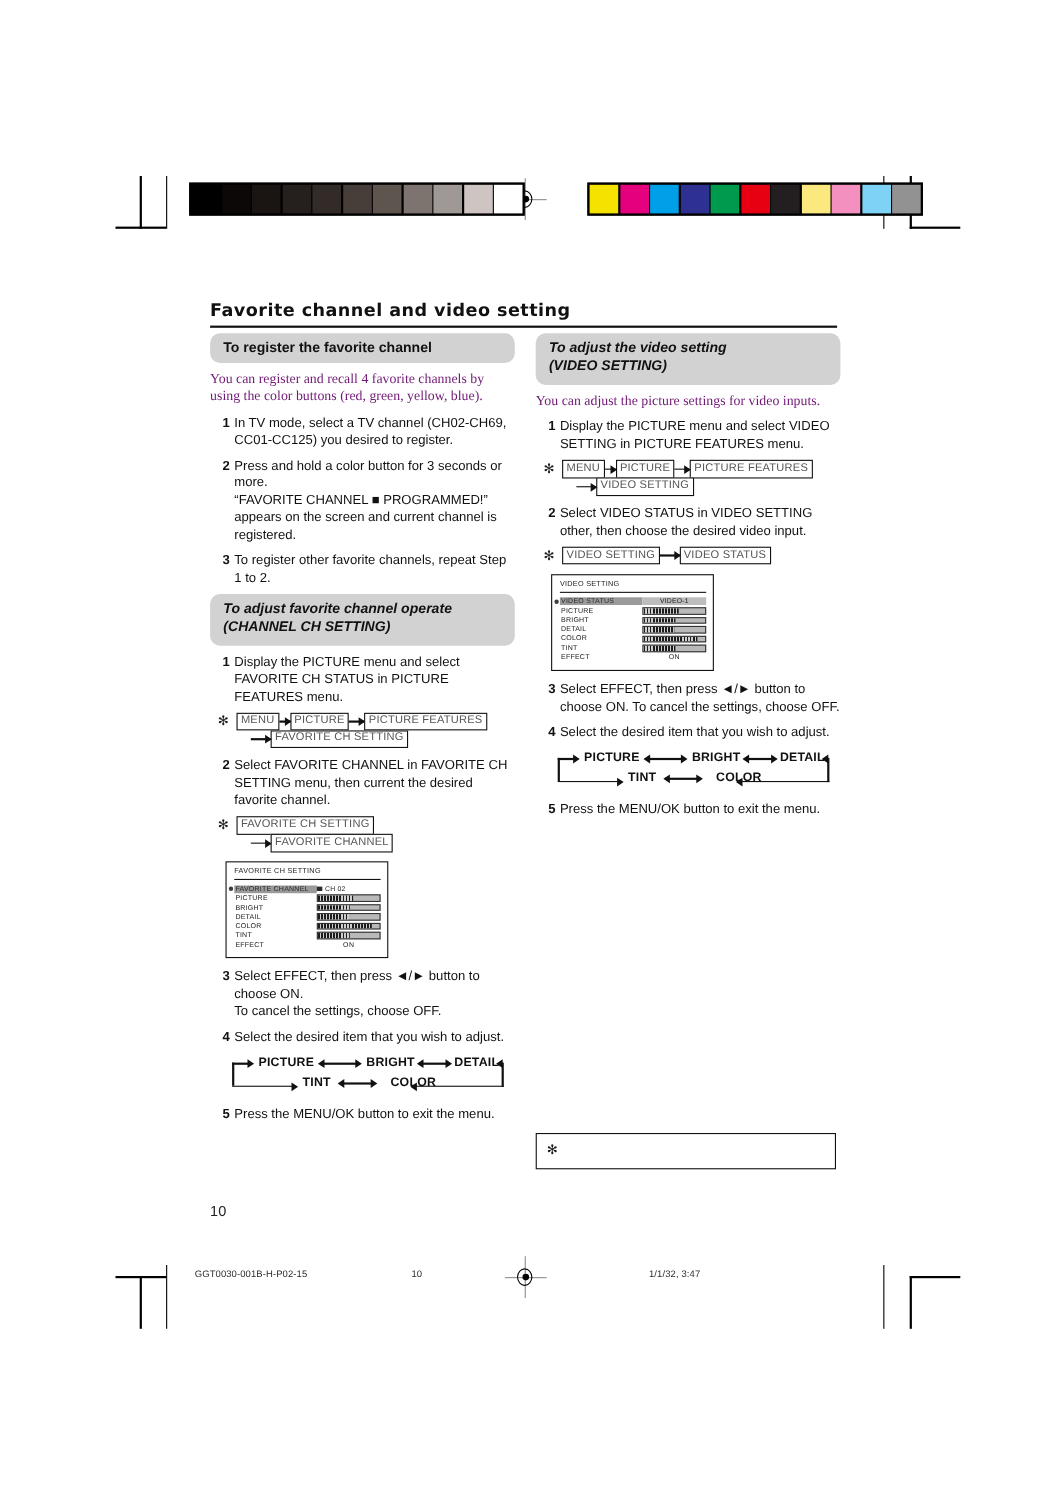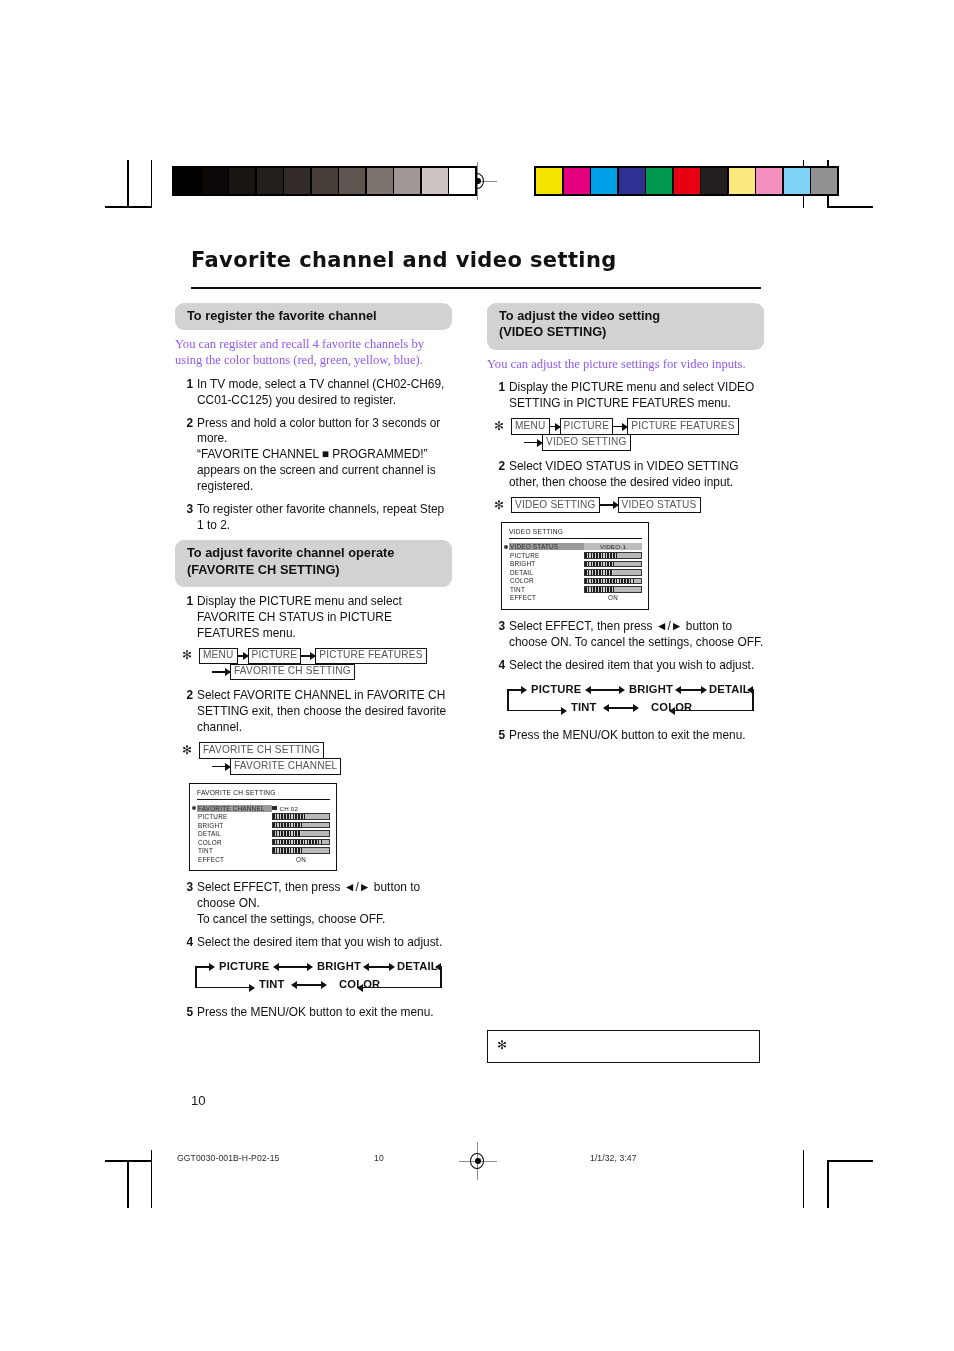--- a/index.html
+++ b/index.html
@@ -69,60 +69,60 @@
   .bar-wrap .sw {
     width: 26px;
     height: 26px;
   }
   .bar-wrap .sw + .sw { margin-left: 1.5px; }
 
   
   .headline {
     position: absolute;
     left: 191px;
-    top: 248px;
+    top: 272px;
     width: 570px;
     font-family: "DejaVu Sans", sans-serif;
     font-weight: bold;
-    font-size: 21px;
+    font-size: 16px;
     letter-spacing: 0.4px;
     color: #111;
-    padding-bottom: 15px;
+    padding-bottom: 5px;
     border-bottom: 2.6px solid #111;
   }
 
   
   .col {
     position: absolute;
     width: 277px;
   }
-  .col-left  { left: 175px; top: 303px; }
+  .col-left  { left: 191px; top: 303px; }
   .col-right { left: 487px; top: 303px; }
 
   
   .sec-head {
     background: #d2d2d2;
     border-radius: 9px;
     padding: 5px 10px 6px 12px;
     font-family: "Liberation Sans", sans-serif;
     font-weight: bold;
     font-size: 12.8px;
     line-height: 1.27;
     color: #111;
     margin-bottom: 7px;
   }
-  .sec-head.tall { padding-bottom: 9px; }
+  .sec-head.tall { padding-bottom: 9px; font-style: italic; }
 
   
   .body-serif {
     font-family: "Liberation Serif", serif;
     font-size: 12.6px;
     line-height: 1.26;
     margin: 0 0 8px 0;
-    color: #8b5cf6;
+    color: #701a75;
   }
 
   
   .step {
     display: flex;
     margin: 0 0 7px 0;
     font-family: "Liberation Sans", sans-serif;
     font-size: 11.9px;
     line-height: 1.33;
     color: #111;
@@ -423,21 +423,21 @@
 appears on the screen and current channel is registered.</div>
     </div>
     <div class="step pad-l">
       <div class="num">3</div>
       <div class="txt">To register other favorite channels, repeat Step 1 to 2.</div>
     </div>
 
 
     <div class="sec-head tall">
       <div>To adjust favorite channel operate</div>
-      <div>(FAVORITE CH SETTING)</div>
+      <div>(CHANNEL CH SETTING)</div>
     </div>
 
 
     <div class="step pad-l">
       <div class="num">1</div>
       <div class="txt">Display the PICTURE menu and select FAVORITE CH STATUS in PICTURE FEATURES menu.</div>
     </div>
 
     <div class="path">
       <span class="aster">✻</span>
@@ -449,21 +449,21 @@
         <span class="chip">PICTURE FEATURES</span>
       </div>
       <div class="path-row indent">
         <span class="elbow"></span>
         <span class="chip">FAVORITE CH SETTING</span>
       </div>
     </div>
 
     <div class="step pad-l">
       <div class="num">2</div>
-      <div class="txt">Select FAVORITE CHANNEL in FAVORITE CH SETTING exit, then choose the desired favorite channel.</div>
+      <div class="txt">Select FAVORITE CHANNEL in FAVORITE CH SETTING menu, then current the desired favorite channel.</div>
     </div>
 
     <div class="path">
       <span class="aster">✻</span>
       <div class="path-row">
         <span class="chip">FAVORITE CH SETTING</span>
       </div>
       <div class="path-row indent">
         <span class="elbow"></span>
         <span class="chip">FAVORITE CHANNEL</span>

